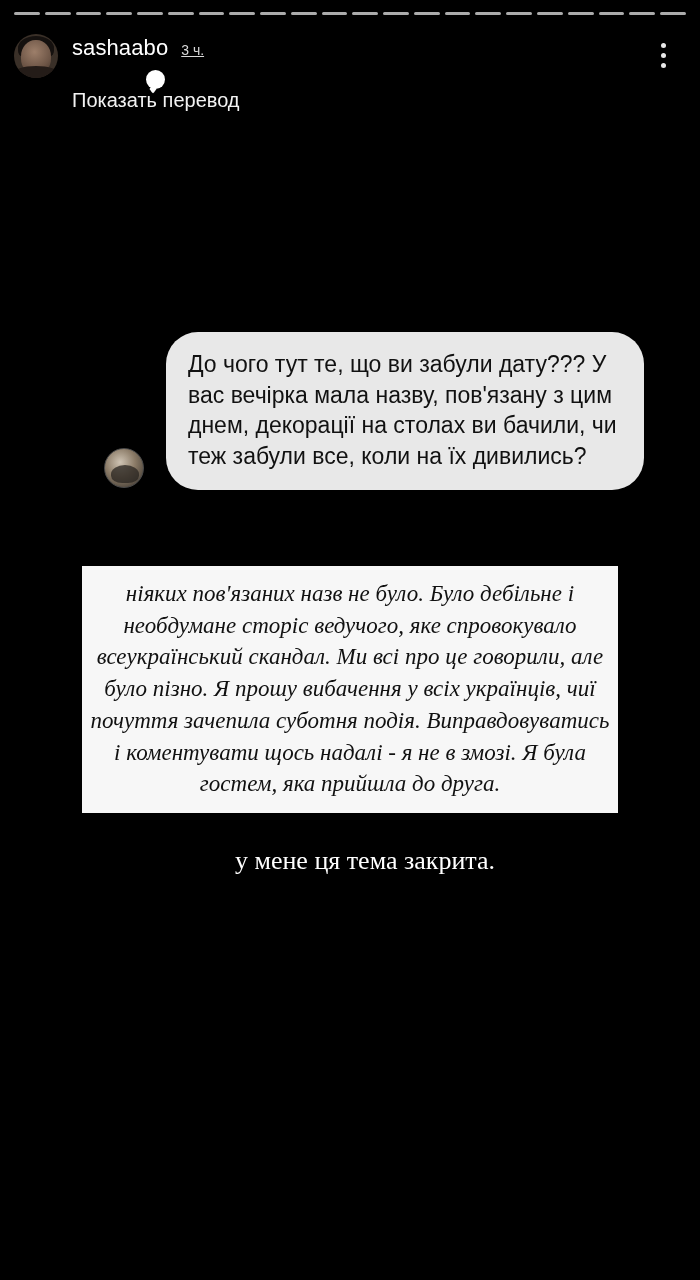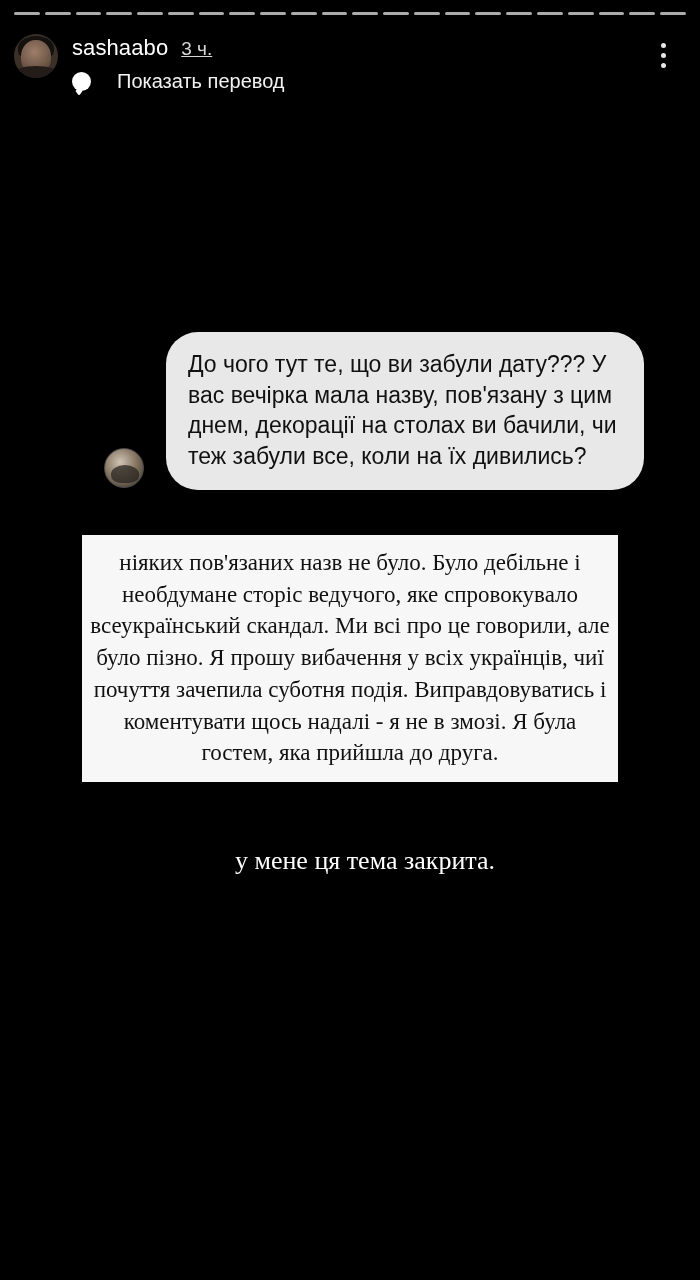--- a/index.html
+++ b/index.html
@@ -92,28 +92,29 @@
     align-items: baseline;
     gap: 13px;
   }
   .username {
     color: #fff;
     font-size: 22px;
     letter-spacing: .1px;
   }
   .timestamp {
     color: #d8d8d8;
-    font-size: 19px;
+    font-size: 14px;
     text-decoration: underline;
   }
   .translate-row {
     display: flex;
     align-items: center;
-    gap: 26px;
+    gap: 0;
     margin-top: 9px;
+    flex-direction: column;
   }
   .translate-icon {
     width: 19px;
     height: 19px;
     border-radius: 50%;
     background: #fff;
     display: inline-block;
     position: relative;
   }
   .translate-icon::after {
@@ -187,30 +188,31 @@
     border-radius: 32px;
     padding: 17px 22px 19px 22px;
     font-size: 23px;
     line-height: 1.33;
     flex: 1 1 auto;
   }
 
   
   .answer-block {
     position: absolute;
-    top: 535px;
+    top: 566px;
     left: 82px;
     width: 536px;
     background: #f7f7f7;
     color: #111;
     font-family: "Liberation Serif", serif;
     font-size: 23px;
     line-height: 1.38;
     text-align: center;
     padding: 12px 6px 13px 6px;
+    font-style: italic;
   }
 
   
   .closing {
     position: absolute;
     top: 846px;
     left: 0;
     width: 700px;
     text-align: center;
     color: #fff;

